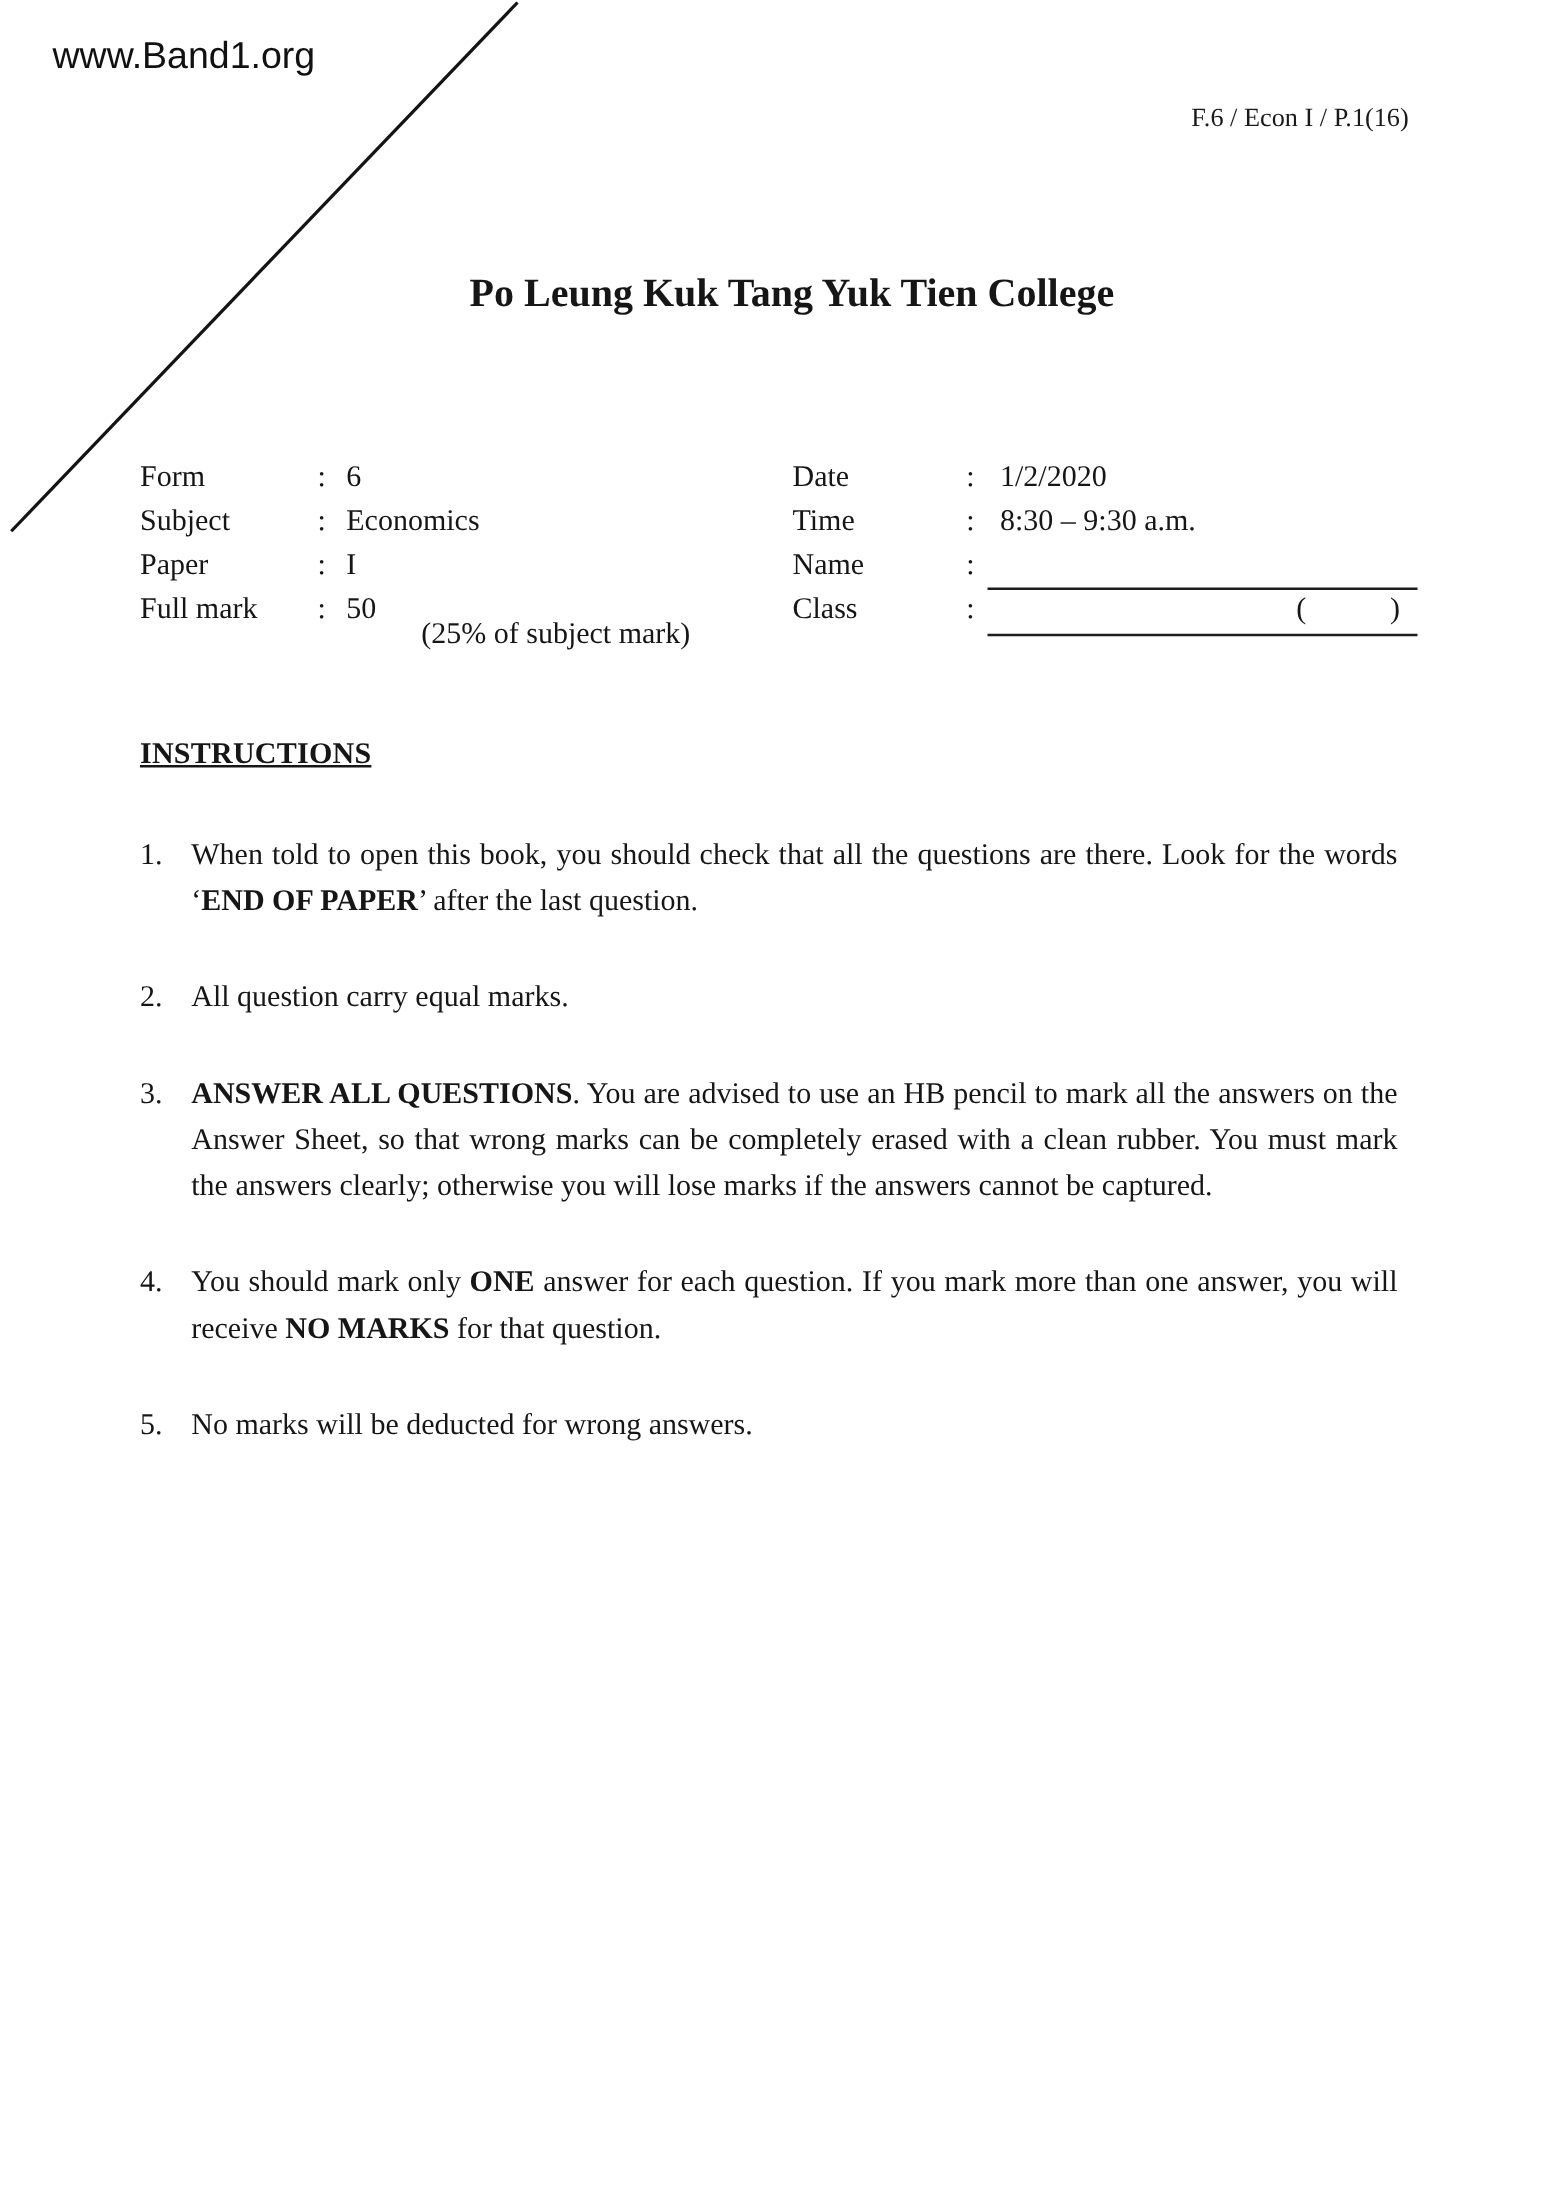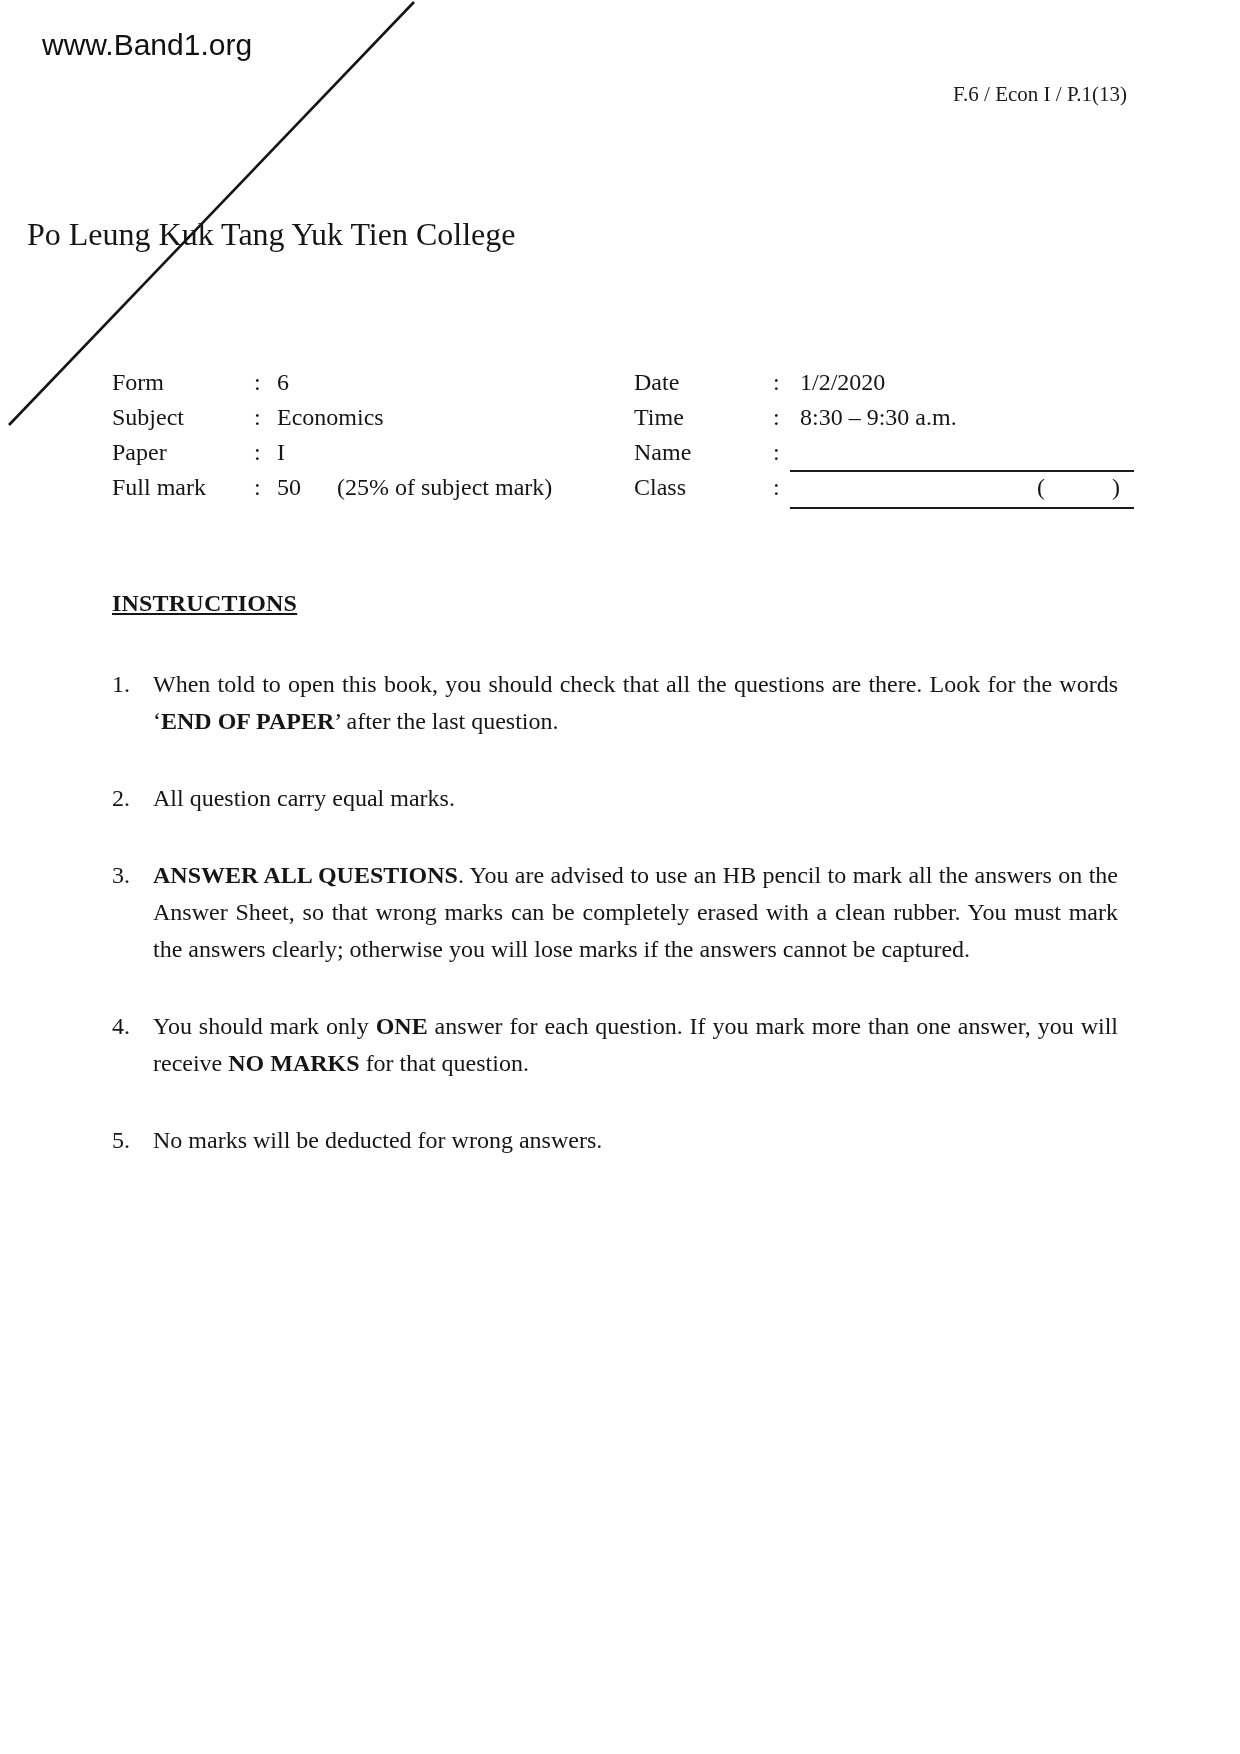--- a/index.html
+++ b/index.html
@@ -22,30 +22,30 @@
     font-size:25px; line-height:26px; color:#0d0d0d;
   }
   .corner .b2 { font-weight:bold; }
   .corner .paper1 { font-weight:normal; margin-top:19px; }
   .pageref {
     position:absolute; top:82px; right:113px;
     font-size:21px; color:#1a1a1a;
   }
   .title {
     position:absolute; left:0; right:0; top:212px;
-    text-align:left; font-weight:normal; font-size:32px; line-height:45px;margin-left:27px;
+    text-align:center; font-weight:bold; font-size:32px; line-height:45px;margin-left:27px;
   }
   
   .info { position:absolute; left:112px; top:364px; width:1022px; height:160px; font-size:24px; }
   .irow { position:relative; height:35px; }
   .irow span { position:absolute; top:5px; white-space:nowrap; }
   .lbl-l { left:0; }
   .col-l { left:142px; }
   .val-l { left:165px; }
-  .note  { left:225px; }
+  .note  { left:225px;margin-top:20px; }
   .lbl-r { left:522px;text-align:center; }
   .col-r { left:661px; }
   .val-r { left:688px; }
   .fieldline {
     position:absolute; left:678px; width:344px; height:0;
     border-bottom:2px solid #1c1c1c;
   }
   .nameline { top:36px; }
   .classline { top:38px; }
   .pO { left:925px; }
@@ -65,21 +65,21 @@
 
 <div class="page">
 
   <div class="watermark">www.Band1.org</div>
 
   <svg class="diag" width="430" height="430" viewBox="0 0 430 430" aria-hidden="true">
     <line x1="414" y1="2" x2="9" y2="425" stroke="#141414" stroke-width="2.6"></line>
   </svg>
 
 
-  <div class="pageref">F.6 / Econ I / P.1(13)</div>
+  <div class="pageref">F.6 / Econ I / P.1(16)</div>
 
   <div class="title">
     <div>Po Leung Kuk Tang Yuk Tien College</div>
   </div>
 
   <div class="info">
 
     <div class="irow">
       <span class="lbl-l">Form</span>
       <span class="col-l">:</span>

